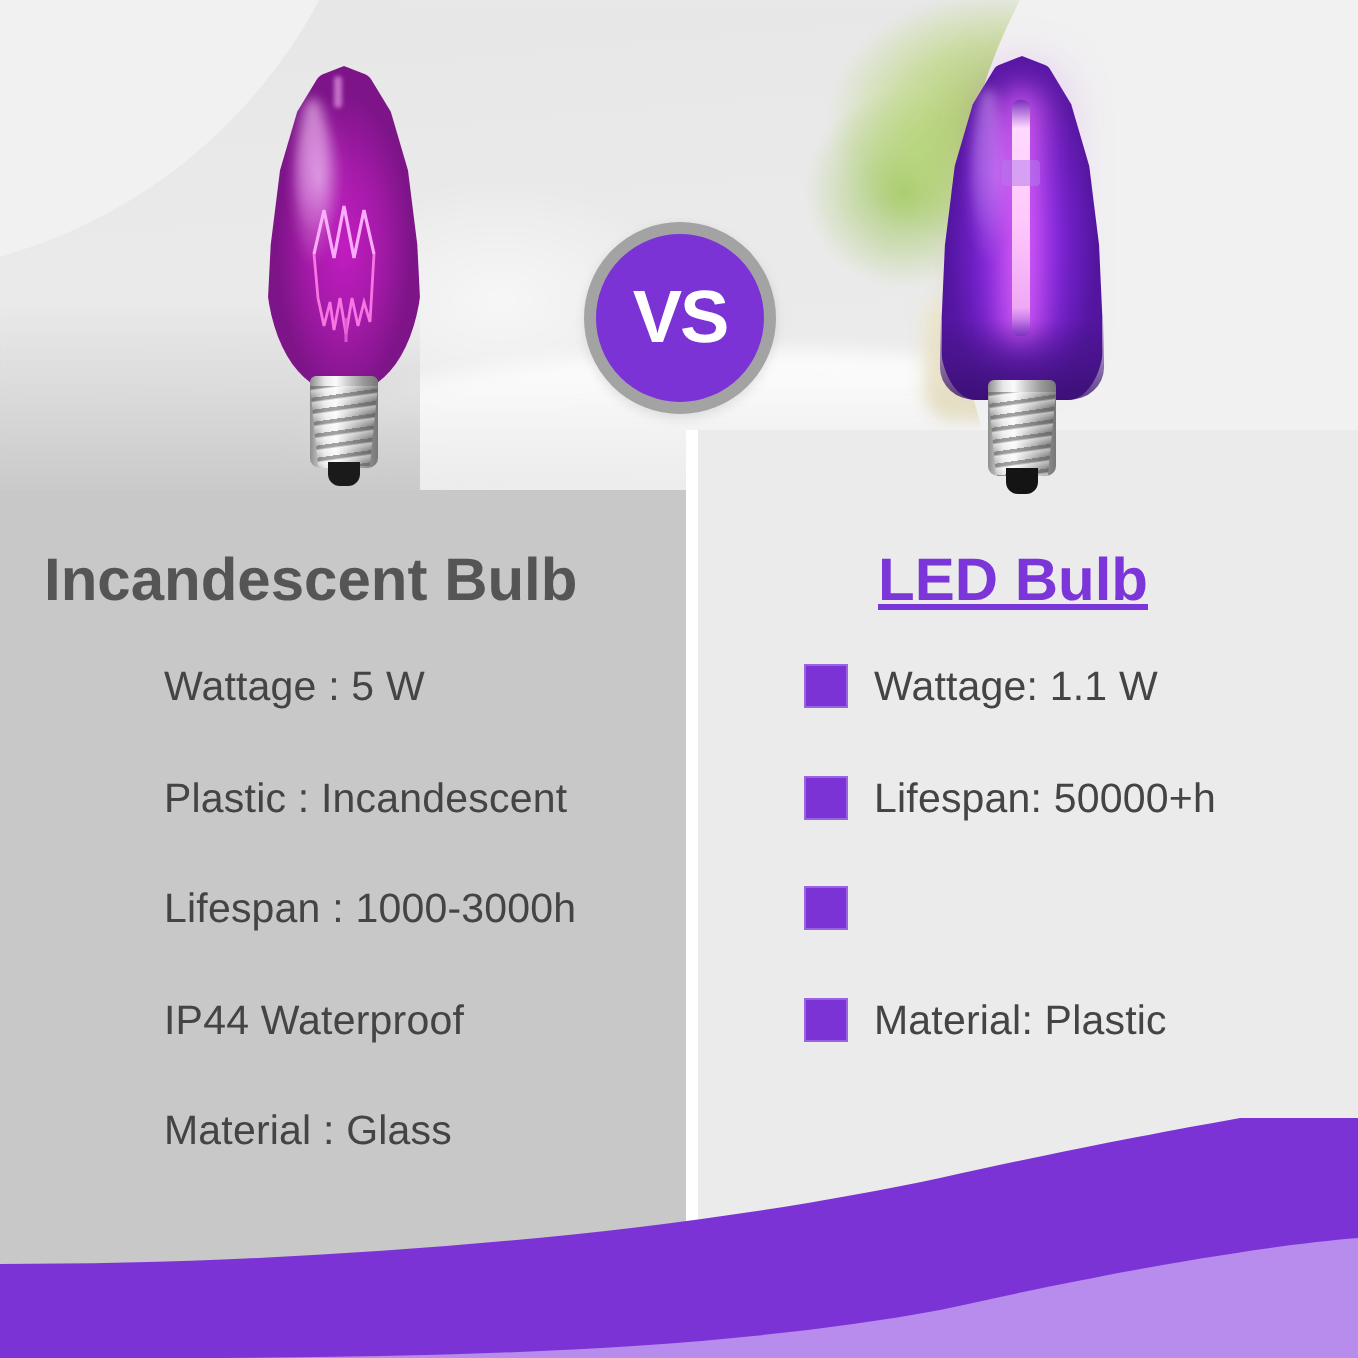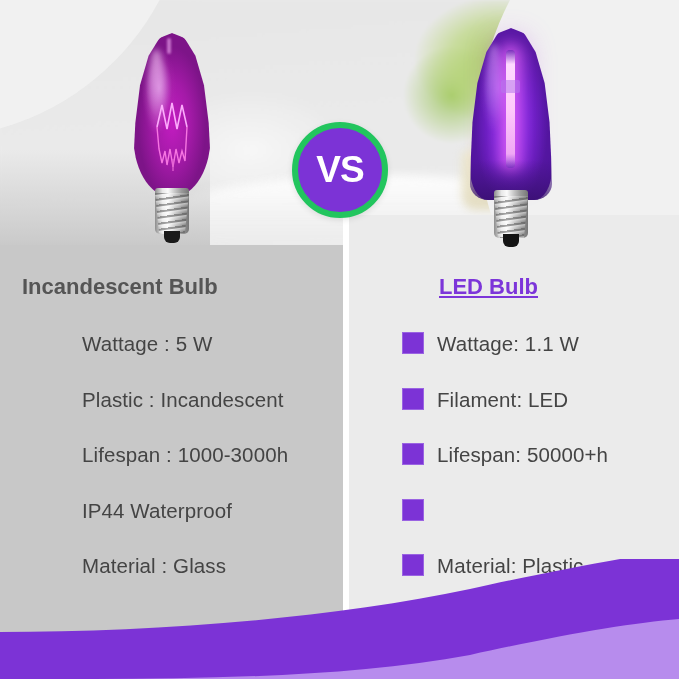--- a/index.html
+++ b/index.html
@@ -74,25 +74,25 @@
   }
 
   
   .divider {
     position:absolute; left:343px; top:215px; width:6px; height:425px;
     background:#ffffff;
   }
 
   
   .vs-badge {
-    position:absolute; left:292px; top:122px;
+    position:absolute; left:292px; top:111px;
     width:96px; height:96px;
     border-radius:50%;
     background:#7c33d6;
-    border:6px solid #22c55e;
+    border:6px solid #a3a3a3;
     display:flex; align-items:center; justify-content:center;
     box-shadow:0 2px 6px rgba(0,0,0,0.10);
     z-index:9;
   }
   .vs-badge span {
     color:#ffffff;
     font-size:37px;
     font-weight:bold;
     letter-spacing:-1px;
     font-family:"Liberation Sans", sans-serif;
@@ -183,21 +183,21 @@
     clip-path: polygon(0% 0%, 100% 0%, 88% 100%, 12% 100%);
   }
   .base-r-tip {
     position:absolute; left:40px; top:206px; width:16px; height:13px;
     background:#141414; border-radius:0 0 6px 6px;
   }
 
   
   .heading {
     position:absolute;
-    font-size:22px;
+    font-size:30px;
     font-weight:bold;
     white-space:nowrap;
   }
   #heading-left  { left:22px;  top:274px; color:#555555; }
   #heading-right { left:439px; top:274px; color:#7c35d9;text-decoration:underline; }
 
   
   .spec-list { position:absolute; }
   #spec-list-left  { left:82px;  top:332px; width:250px; }
   #spec-list-right { left:402px; top:332px; width:262px; }
@@ -294,24 +294,20 @@
     </div>
   </div>
 
   <div class="spec-list" id="spec-list-right">
     <div class="spec-row">
       <div class="bullet-sq"></div>
       <div class="spec-text">Wattage: 1.1 W</div>
     </div>
     <div class="spec-row">
       <div class="bullet-sq"></div>
-      <div class="spec-text">Filament: LED</div>
-    </div>
-    <div class="spec-row">
-      <div class="bullet-sq"></div>
       <div class="spec-text">Lifespan: 50000+h</div>
     </div>
     <div class="spec-row">
       <div class="bullet-sq"></div>
     </div>
     <div class="spec-row">
       <div class="bullet-sq"></div>
       <div class="spec-text">Material: Plastic</div>
     </div>
   </div>

